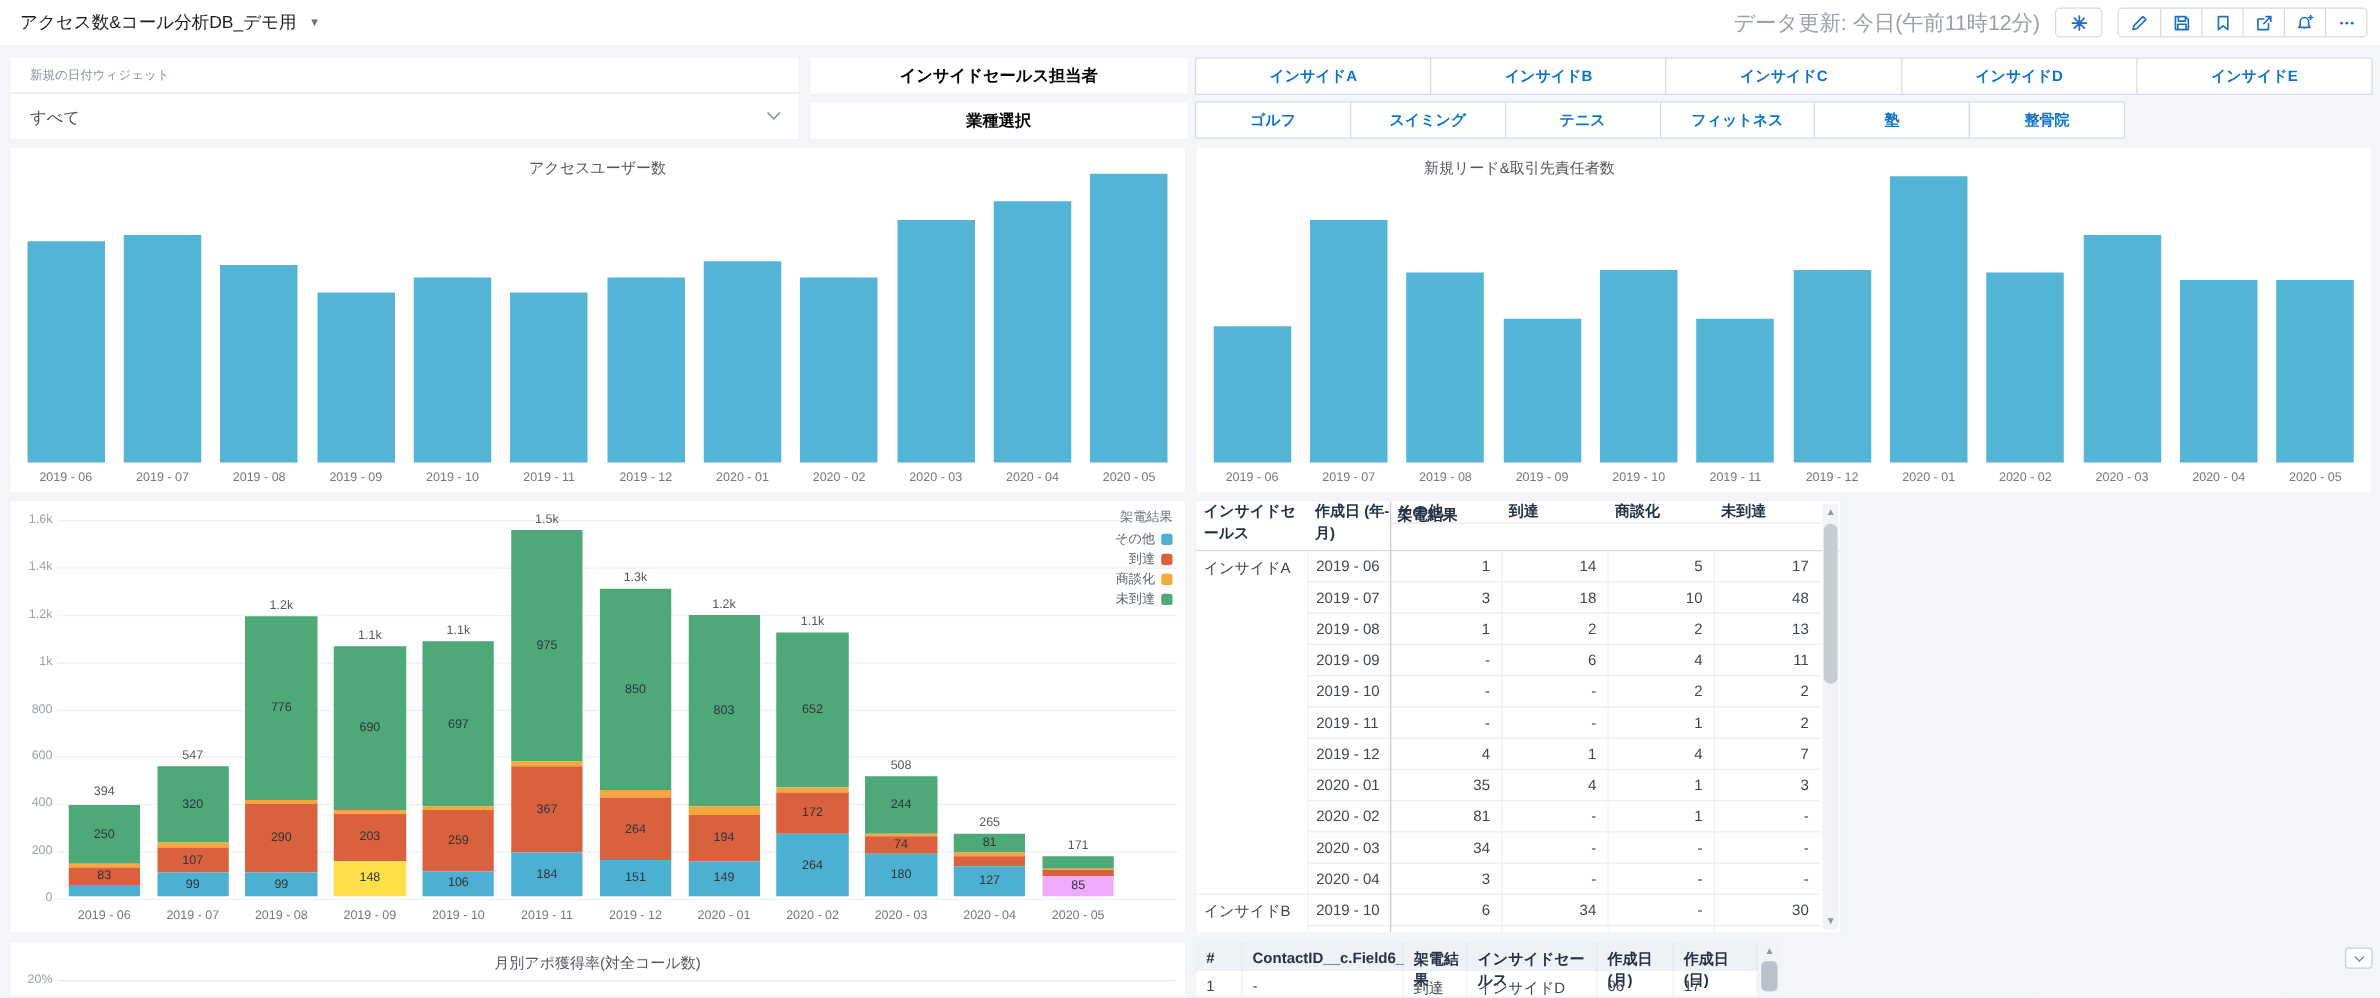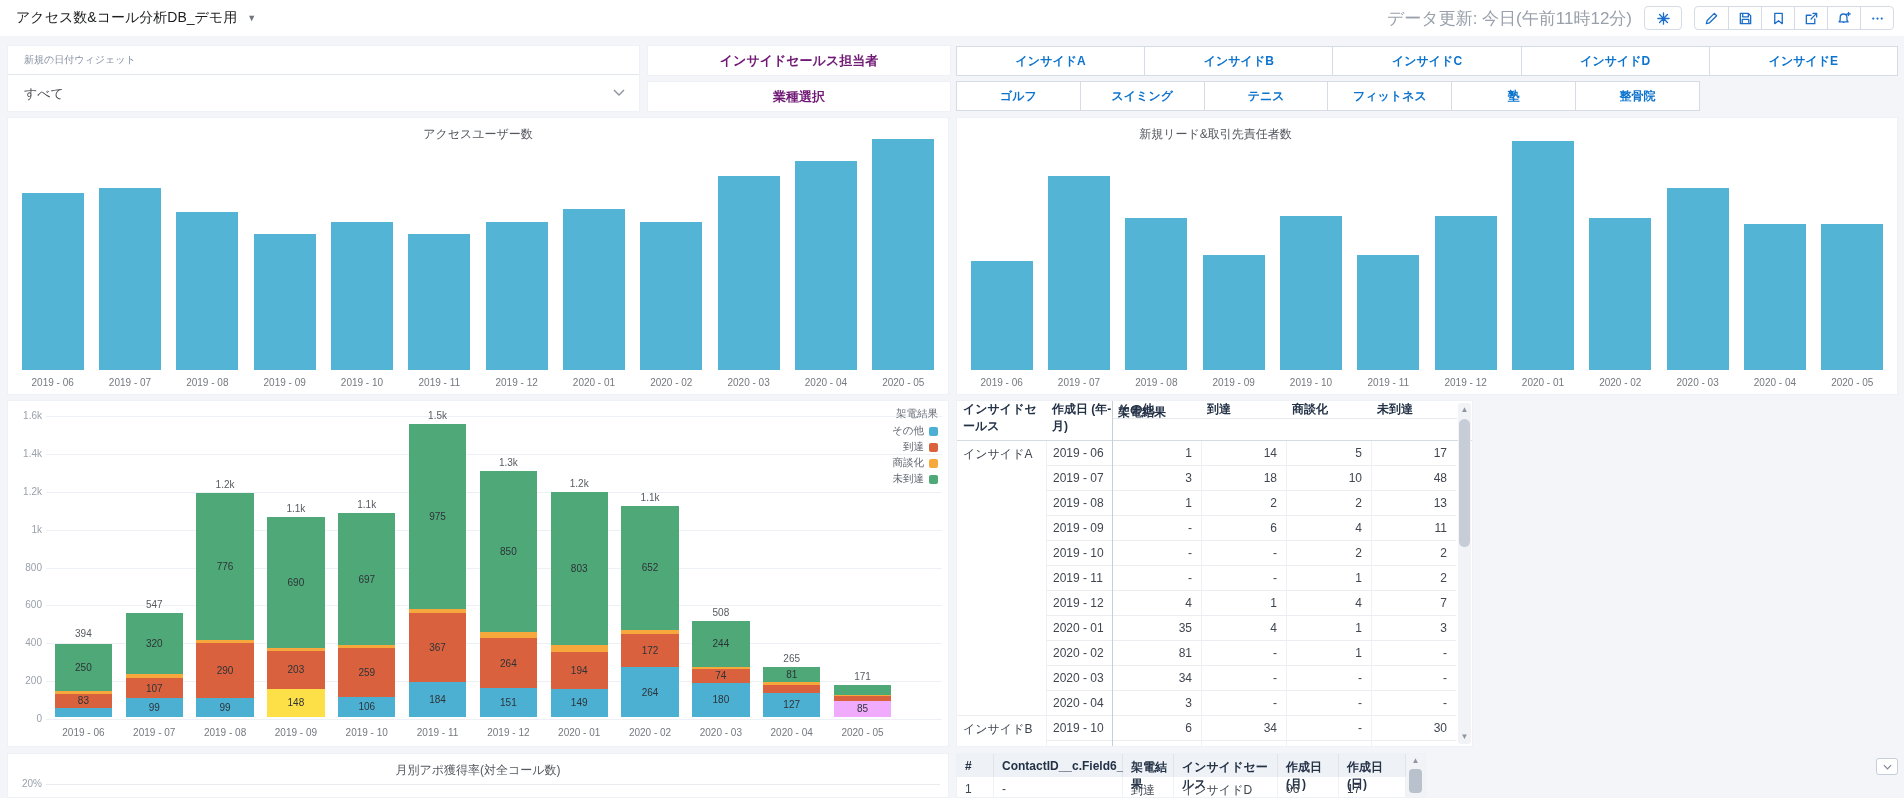--- a/index.html
+++ b/index.html
@@ -17,21 +17,21 @@
   .btn-cell{width:33px;height:22px;display:flex;align-items:center;justify-content:center;cursor:pointer;}
   .btn-cell + .btn-cell{border-left:1px solid #d5dbe4;}
   .icon-svg{stroke:#1b6ec9;fill:none;stroke-width:1.4;stroke-linecap:round;stroke-linejoin:round;}
   
   .panel{position:absolute;background:#fff;border:1px solid #eef1f5;}
   
   .date-label{padding:7px 16px 0;font-size:10px;color:#8791a3;}
   .date-divider{position:absolute;left:0;right:0;top:28px;height:1px;background:#e2e6ed;}
   .date-value{position:absolute;left:16px;top:39px;font-size:13px;color:#4c4f55;cursor:pointer;}
   .date-chevron{position:absolute;right:14px;top:43px;cursor:pointer;}
-  .card-label{width:100%;height:100%;display:flex;align-items:center;justify-content:center;font-size:13px;font-weight:600;color:#701a75;}
+  .card-label{width:100%;height:100%;display:flex;align-items:center;justify-content:center;font-size:13px;font-weight:600;color:#000000;}
   .fbtn-row{position:absolute;display:flex;}
   .fbtn{flex:1;border:1px solid #d6dce6;background:#fff;color:#0d74ce;font-size:12px;font-weight:700;display:flex;align-items:center;justify-content:center;cursor:pointer;}
   .fbtn + .fbtn{margin-left:-1px;}
   
   .chart-title{position:absolute;top:8px;left:0;right:0;text-align:center;font-size:12px;color:#53575e;}
   .chart-title.offset{right:auto;width:55%;}
   .bars{position:absolute;left:6px;right:6px;top:20px;bottom:24px;display:flex;align-items:flex-end;}
   .slot{flex:1;display:flex;justify-content:center;}
   .bar{width:80%;cursor:pointer;}
   .xlabels{position:absolute;left:6px;right:6px;bottom:6px;display:flex;}
@@ -150,21 +150,21 @@
     <div class="card-label">業種選択</div>
   </div>
 
   <div class="fbtn-row" style="left:956px;top:46px;width:942px;height:30px;">
       <div class="fbtn">インサイドA</div>
       <div class="fbtn">インサイドB</div>
       <div class="fbtn">インサイドC</div>
       <div class="fbtn">インサイドD</div>
       <div class="fbtn">インサイドE</div>
     </div>
-  <div class="fbtn-row" style="left:956px;top:81px;width:744px;height:30px;">
+  <div class="fbtn-row" style="left:956px;top:81px;width:744px;height:30px;justify-content:flex-end;">
       <div class="fbtn">ゴルフ</div>
       <div class="fbtn">スイミング</div>
       <div class="fbtn">テニス</div>
       <div class="fbtn">フィットネス</div>
       <div class="fbtn">塾</div>
       <div class="fbtn">整骨院</div>
     </div>
 
   <div class="panel" style="left:7px;top:117px;width:942px;height:278px;">
     <div class="chart-title">アクセスユーザー数</div>

